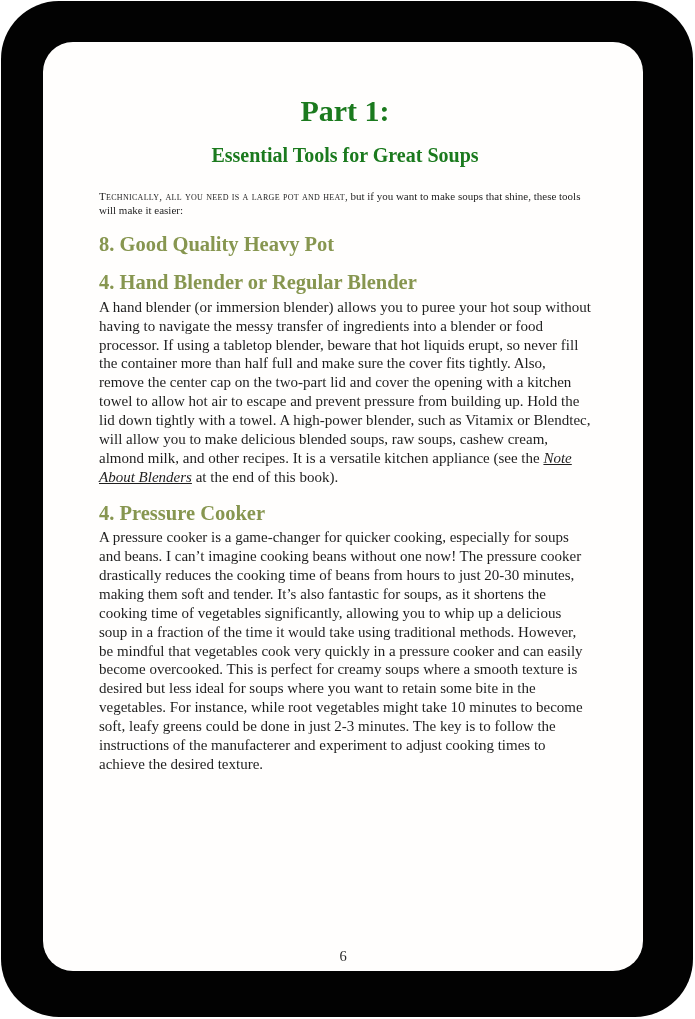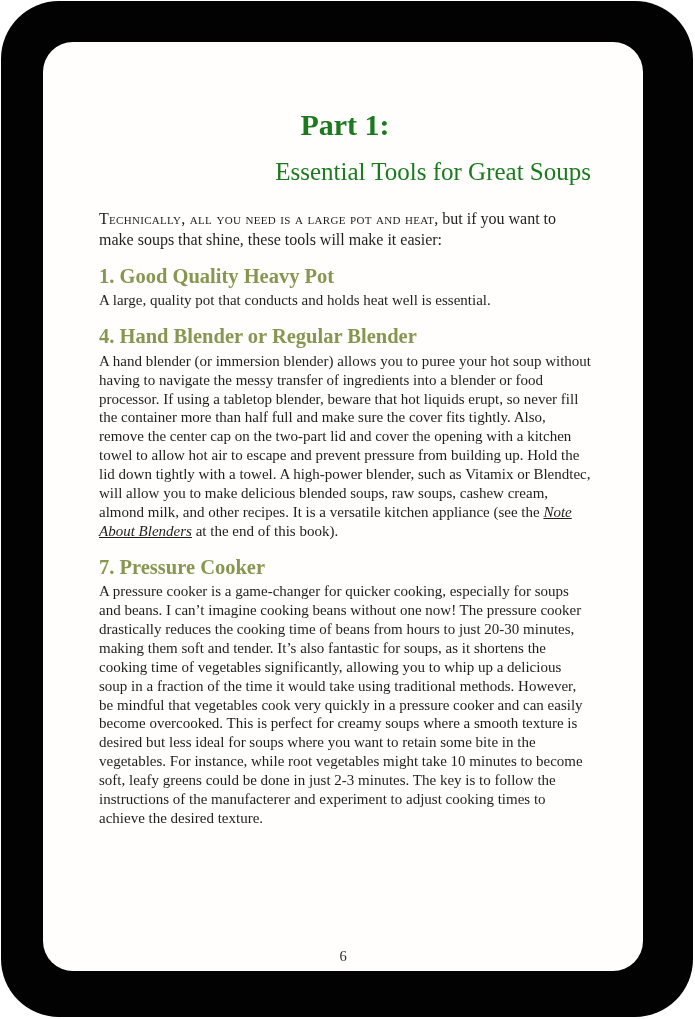--- a/index.html
+++ b/index.html
@@ -33,42 +33,41 @@
     background: #fffefd;
     border-radius: 30px;
     color: #1e1e1e;
   }
   .page-content {
     position: absolute;
     left: 0;
     top: 0;
     right: 0;
     bottom: 0;
-    padding: 18px 52px 0 56px;
+    padding: 52px 52px 0 56px;
     overflow: hidden;
-    margin-top: 48px;
   }
   .book-title {
     text-align: center;
     color: #1b7a1e;
     font-weight: bold;
     font-size: 30px;
     line-height: 1.13;
     margin: 0 0 16px 0;
   }
   .chapter-subtitle {
-    text-align: right;
+    text-align: center;
     color: #1b7a1e;
-    font-weight: normal;
-    font-size: 25px;
+    font-weight: bold;
+    font-size: 20px;
     line-height: 1.1;
     margin: 14px 0 24px 0;
   }
   .intro {
-    font-size: 16px;
+    font-size: 11px;
     line-height: 1.26;
     margin: 0 0 10px 0;
   }
   .sec-heading {
     color: #879650;
     font-weight: bold;
     font-size: 20.5px;
     line-height: 1.15;
     margin: 15px 0 3px 0;
   }
@@ -95,32 +94,31 @@
 
 <div class="stage">
   <div class="device-frame">
     <div class="screen">
       <div class="page-content">
         <h1 class="book-title"><span>Part 1:</span><br></h1>
         <h2 class="chapter-subtitle">Essential Tools for Great Soups</h2>
         <p class="intro"><span class="sc">Technically, all you need is a large pot and heat</span><span>, but if you want to make soups that shine, these tools will make it easier:</span></p>
         <div>
   <section>
-    <h3 class="sec-heading">1. Good Quality Heavy Pot</h3>
-    <p class="sec-body"><span>A large, quality pot that conducts and holds heat well is essential.</span></p>
+    <h3 class="sec-heading">8. Good Quality Heavy Pot</h3>
   </section>
 
   <section>
     <h3 class="sec-heading">4. Hand Blender or Regular Blender</h3>
     <p class="sec-body"><span class="b">A hand blender (or immersion blender)</span><span> allows you to puree your hot soup without having to navigate the messy transfer of ingredients into a blender or food processor. If using </span><span class="b">a tabletop blender</span><span>, beware that hot liquids erupt, so </span><span class="b">never fill the container more than half full and make sure the cover fits tightly</span><span>. Also, remove the center cap on the two-part lid and cover the opening with a kitchen towel to allow hot air to escape and prevent pressure from building up. Hold the lid down tightly with a towel. A high-power blender, such as Vitamix or Blendtec, will allow you to make delicious blended soups, raw soups, cashew cream, almond milk, and other recipes. It is a versatile kitchen appliance (see the </span><span class="i">Note About Blenders</span><span> at the end of this book).</span></p>
   </section>
 
 
   <section>
-    <h3 class="sec-heading">7. Pressure Cooker</h3>
+    <h3 class="sec-heading">4. Pressure Cooker</h3>
     <p class="sec-body"><span class="b">A pressure cooker is a game-changer for quicker cooking, especially for soups and beans.</span><span> I can’t imagine cooking beans without one now! The pressure cooker drastically reduces the cooking time of beans from hours to just 20-30 minutes, making them soft and tender. It’s also fantastic for soups, as it shortens the cooking time of vegetables significantly, allowing you to whip up a delicious soup in a fraction of the time it would take using traditional methods. However, be mindful that vegetables cook very quickly in a pressure cooker and can easily become overcooked. This is perfect for creamy soups where a smooth texture is desired but less ideal for soups where you want to retain some bite in the vegetables. For instance, while root vegetables might take 10 minutes to become soft, leafy greens could be done in just 2-3 minutes. The key is to follow the instructions of the manufacterer and experiment to adjust cooking times to achieve the desired texture.</span></p>
   </section>
 </div>
       </div>
       <div class="page-number">6</div>
     </div>
   </div>
 </div>
 
 </body></html>

